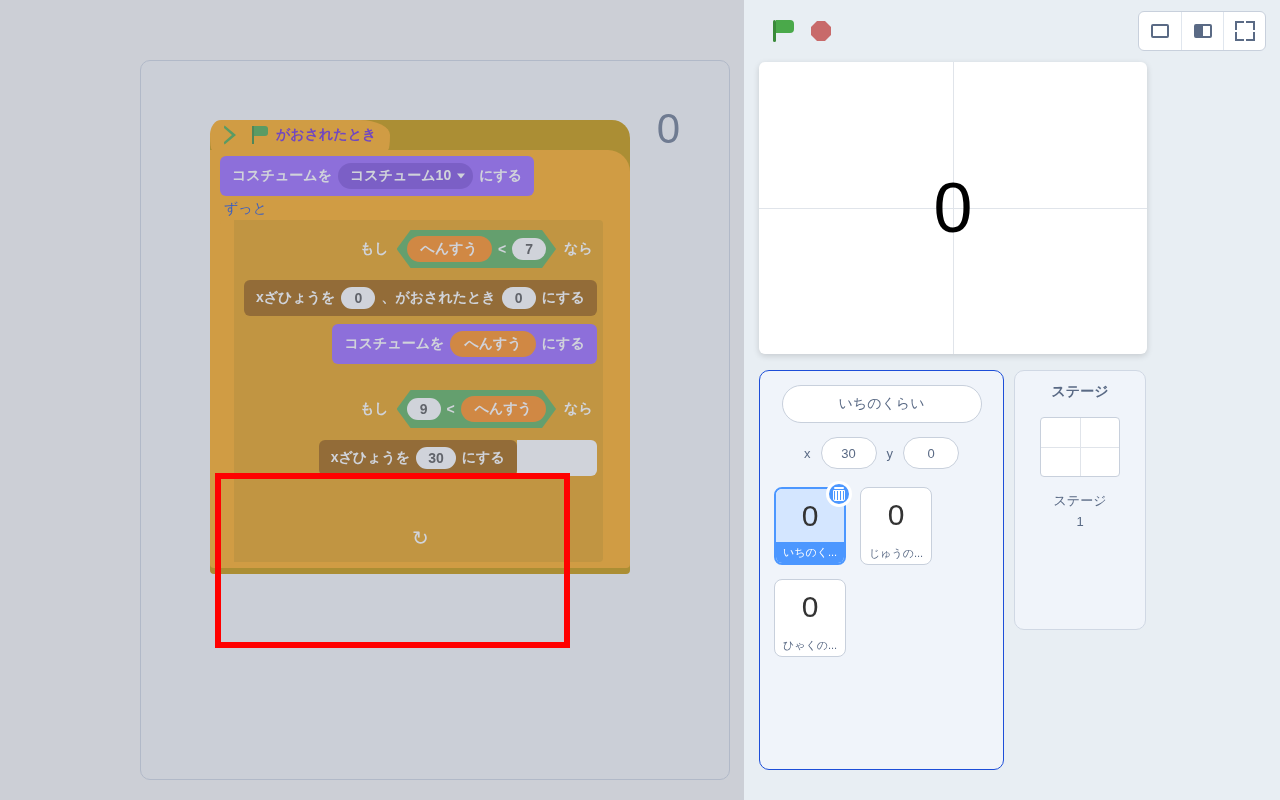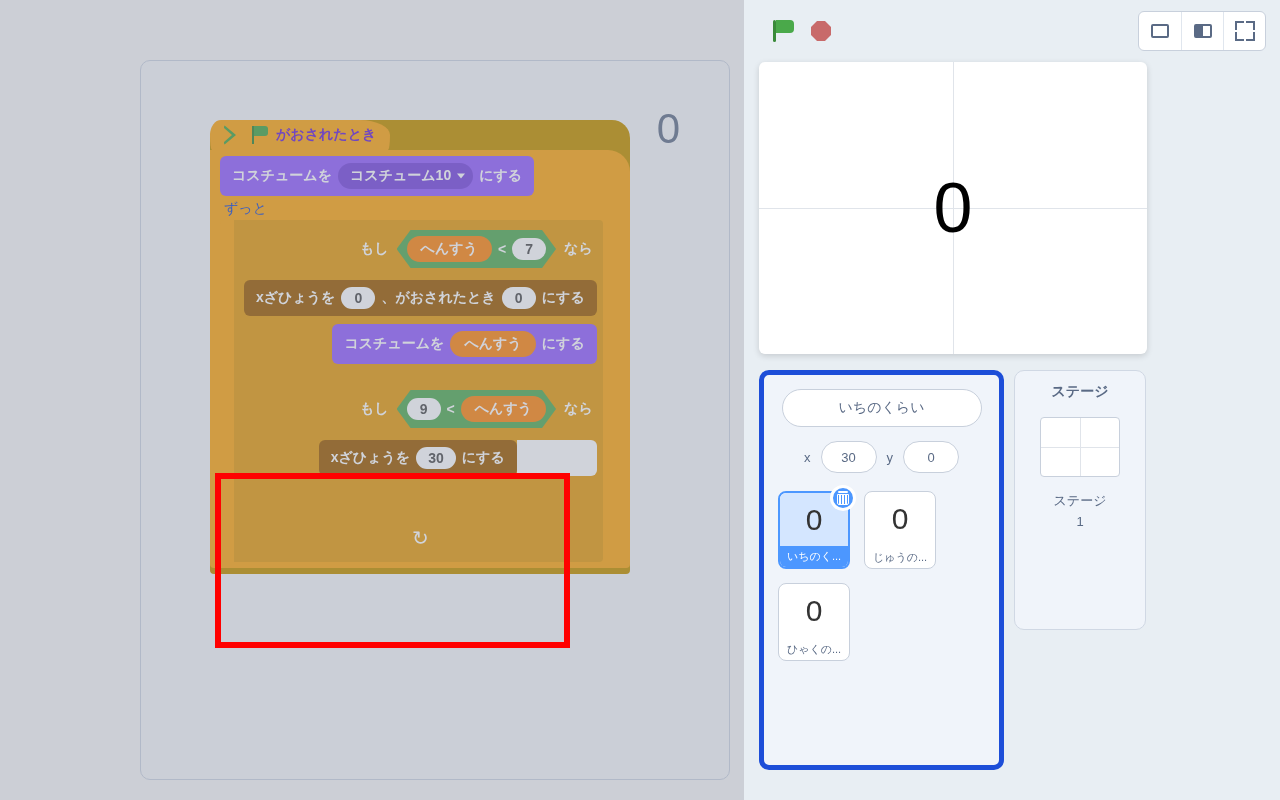--- a/index.html
+++ b/index.html
@@ -131,21 +131,21 @@
     position:absolute; left:759px; top:62px; width:388px; height:292px;
     background:#fff; border-radius:6px; box-shadow:0 2px 6px rgba(0,0,0,.15);
     display:flex;align-items:center;justify-content:center;
   }
   .stage::before{content:"";position:absolute;left:50%;top:0;bottom:0;width:1px;background:#e0e4ea;}
   .stage::after{content:"";position:absolute;top:50%;left:0;right:0;height:1px;background:#e0e4ea;}
   .stage-num{font-size:70px;font-weight:400;color:#000;z-index:1;}
 
   .sprite-panel{
     position:absolute; left:759px; top:370px; width:245px; height:400px;
-    background:#f0f4fa;border:5px solid #1d4ed8;border-radius:10px;padding:14px;
+    background:#f0f4fa;border:1px solid #1d4ed8;border-radius:10px;padding:14px;
   }
   .sp-name{
     width:200px;height:38px;border:1px solid #c8d0dc;border-radius:20px;background:#fff;
     display:flex;align-items:center;justify-content:center;color:#5a6a85;font-size:14px;margin:0 auto 14px;
   }
   .sp-xy{display:flex;align-items:center;gap:10px;justify-content:center;margin-bottom:18px;}
   .sp-xy .lbl{color:#5a6a85;font-size:13px;}
   .sp-xy .val{width:56px;height:32px;border:1px solid #c8d0dc;border-radius:18px;background:#fff;
     display:flex;align-items:center;justify-content:center;color:#5a6a85;font-size:13px;}
   .sprite-grid{display:flex;flex-wrap:wrap;gap:14px;}

